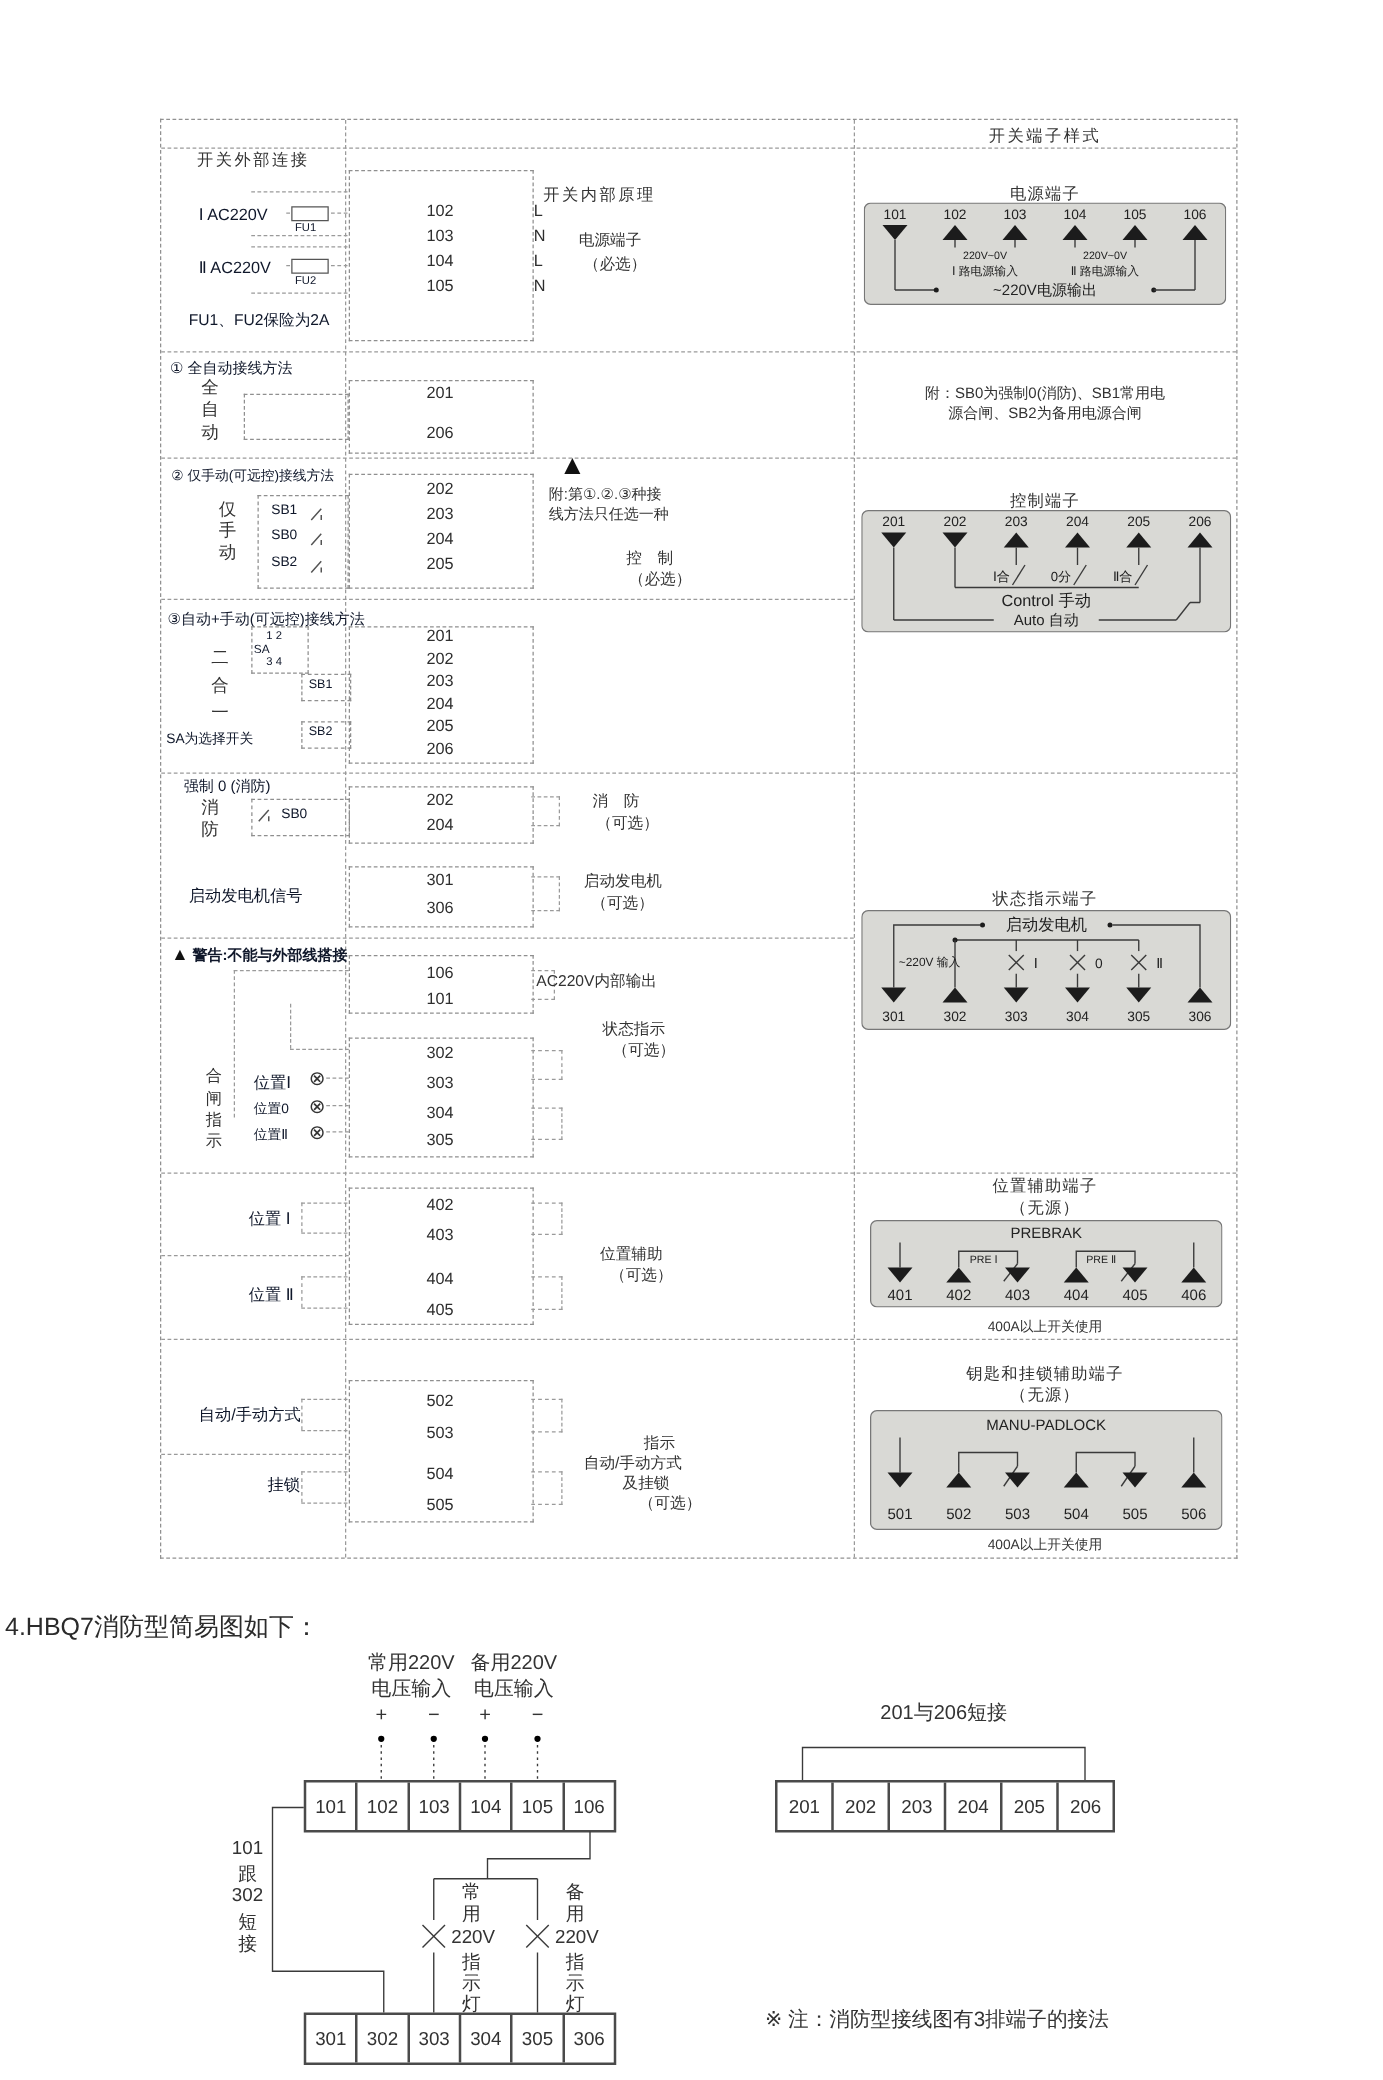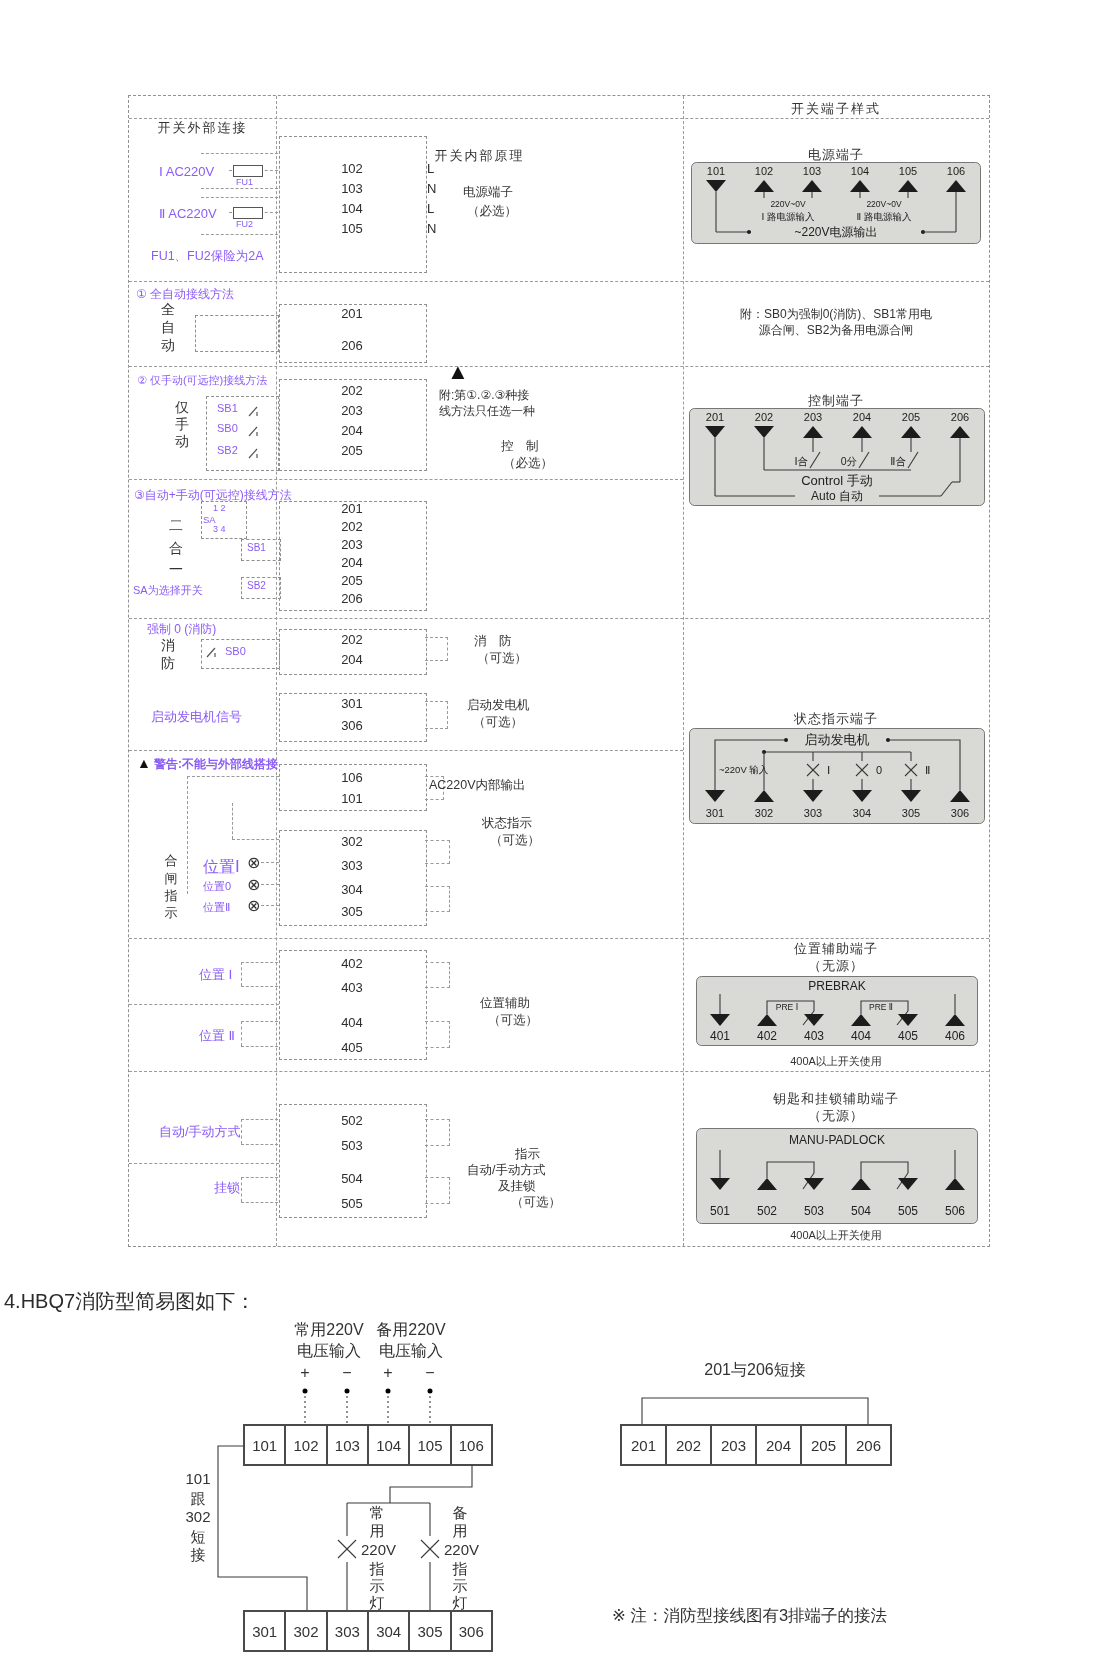--- a/index.html
+++ b/index.html
@@ -7,21 +7,21 @@
   .stage{position:relative;width:1106px;height:1664px;background:#ffffff;overflow:hidden;}
   .abs{position:absolute;}
   .tbl{position:absolute;border:1px dashed #919191;}
   .hsep{position:absolute;height:0;border-top:1px dashed #9a9a9a;}
   .vsep{position:absolute;width:0;top:0;bottom:0;border-left:1px dashed #9a9a9a;}
   .th{position:absolute;text-align:center;font-size:13px;color:#333;letter-spacing:2px;}
   .dbox{position:absolute;border:1px dashed #8f8f8f;}
   .num{position:absolute;left:193px;width:60px;text-align:center;font-size:13px;color:#2e2e2e;}
   .ln{position:absolute;left:298px;width:24px;font-size:13px;color:#2e2e2e;}
   .ann{position:absolute;font-size:12.5px;color:#333;white-space:nowrap;}
-  .lbl{position:absolute;font-size:12px;color:#8b5cf6;white-space:nowrap;}
+  .lbl{position:absolute;font-size:12px;color:#0f172a;white-space:nowrap;}
   .vch{position:absolute;width:18px;text-align:center;font-size:14px;color:#333;}
   .dw{position:absolute;height:0;border-top:1px dashed #9a9a9a;}
   .dwv{position:absolute;width:0;border-left:1px dashed #9a9a9a;}
   .stub{position:absolute;border:1px dashed #9a9a9a;border-left:none;}
   .fuse{position:absolute;width:28px;height:10px;border:1px solid #555;background:#fff;}
   .ptitle{position:absolute;left:554px;width:306px;text-align:center;font-size:13px;color:#333;letter-spacing:1px;}
   .pnote{position:absolute;left:554px;width:306px;text-align:center;font-size:12px;color:#333;}
   .strip{position:absolute;display:flex;border:2px solid #4a4a4a;background:#fff;box-sizing:border-box;}
   .strip>div{flex:1;border-left:2px solid #4a4a4a;display:flex;align-items:center;justify-content:center;font-size:15px;color:#333;}
   .strip>div:first-child{border-left:none;}
@@ -126,21 +126,21 @@
     <span class="warnico" style="left:8px;top:659px;">▲</span>
     <div class="lbl" style="left:25px;top:660px;font-weight:bold;">警告:不能与外部线搭接</div>
     <div class="dwv" style="left:58px;top:680px;height:118px;"></div>
     <div class="dw" style="left:58px;top:680px;width:92px;"></div>
     <div class="dwv" style="left:103px;top:707px;height:36px;"></div>
     <div class="dw" style="left:103px;top:743px;width:47px;"></div>
     <div class="vch" style="left:33px;top:756px;font-size:13px;">合</div>
     <div class="vch" style="left:33px;top:774px;font-size:13px;">闸</div>
     <div class="vch" style="left:33px;top:791px;font-size:13px;">指</div>
     <div class="vch" style="left:33px;top:808px;font-size:13px;">示</div>
-    <div class="lbl" style="left:74px;top:761px;font-size:16px;">位置Ⅰ</div>
+    <div class="lbl" style="left:74px;top:761px;font-size:13px;">位置Ⅰ</div>
     <span class="abs" style="left:118px;top:757px;font-size:16px;">⊗</span>
     <div class="lbl" style="left:74px;top:783px;font-size:11px;">位置0</div>
     <span class="abs" style="left:118px;top:779px;font-size:16px;">⊗</span>
     <div class="lbl" style="left:74px;top:804px;font-size:11px;">位置Ⅱ</div>
     <span class="abs" style="left:118px;top:800px;font-size:16px;">⊗</span>
     <div class="dw" style="left:132px;top:766px;width:18px;"></div>
     <div class="dw" style="left:132px;top:788px;width:18px;"></div>
     <div class="dw" style="left:132px;top:809px;width:18px;"></div>
 
     <div class="lbl" style="left:70px;top:870px;font-size:13px;">位置 Ⅰ</div>

